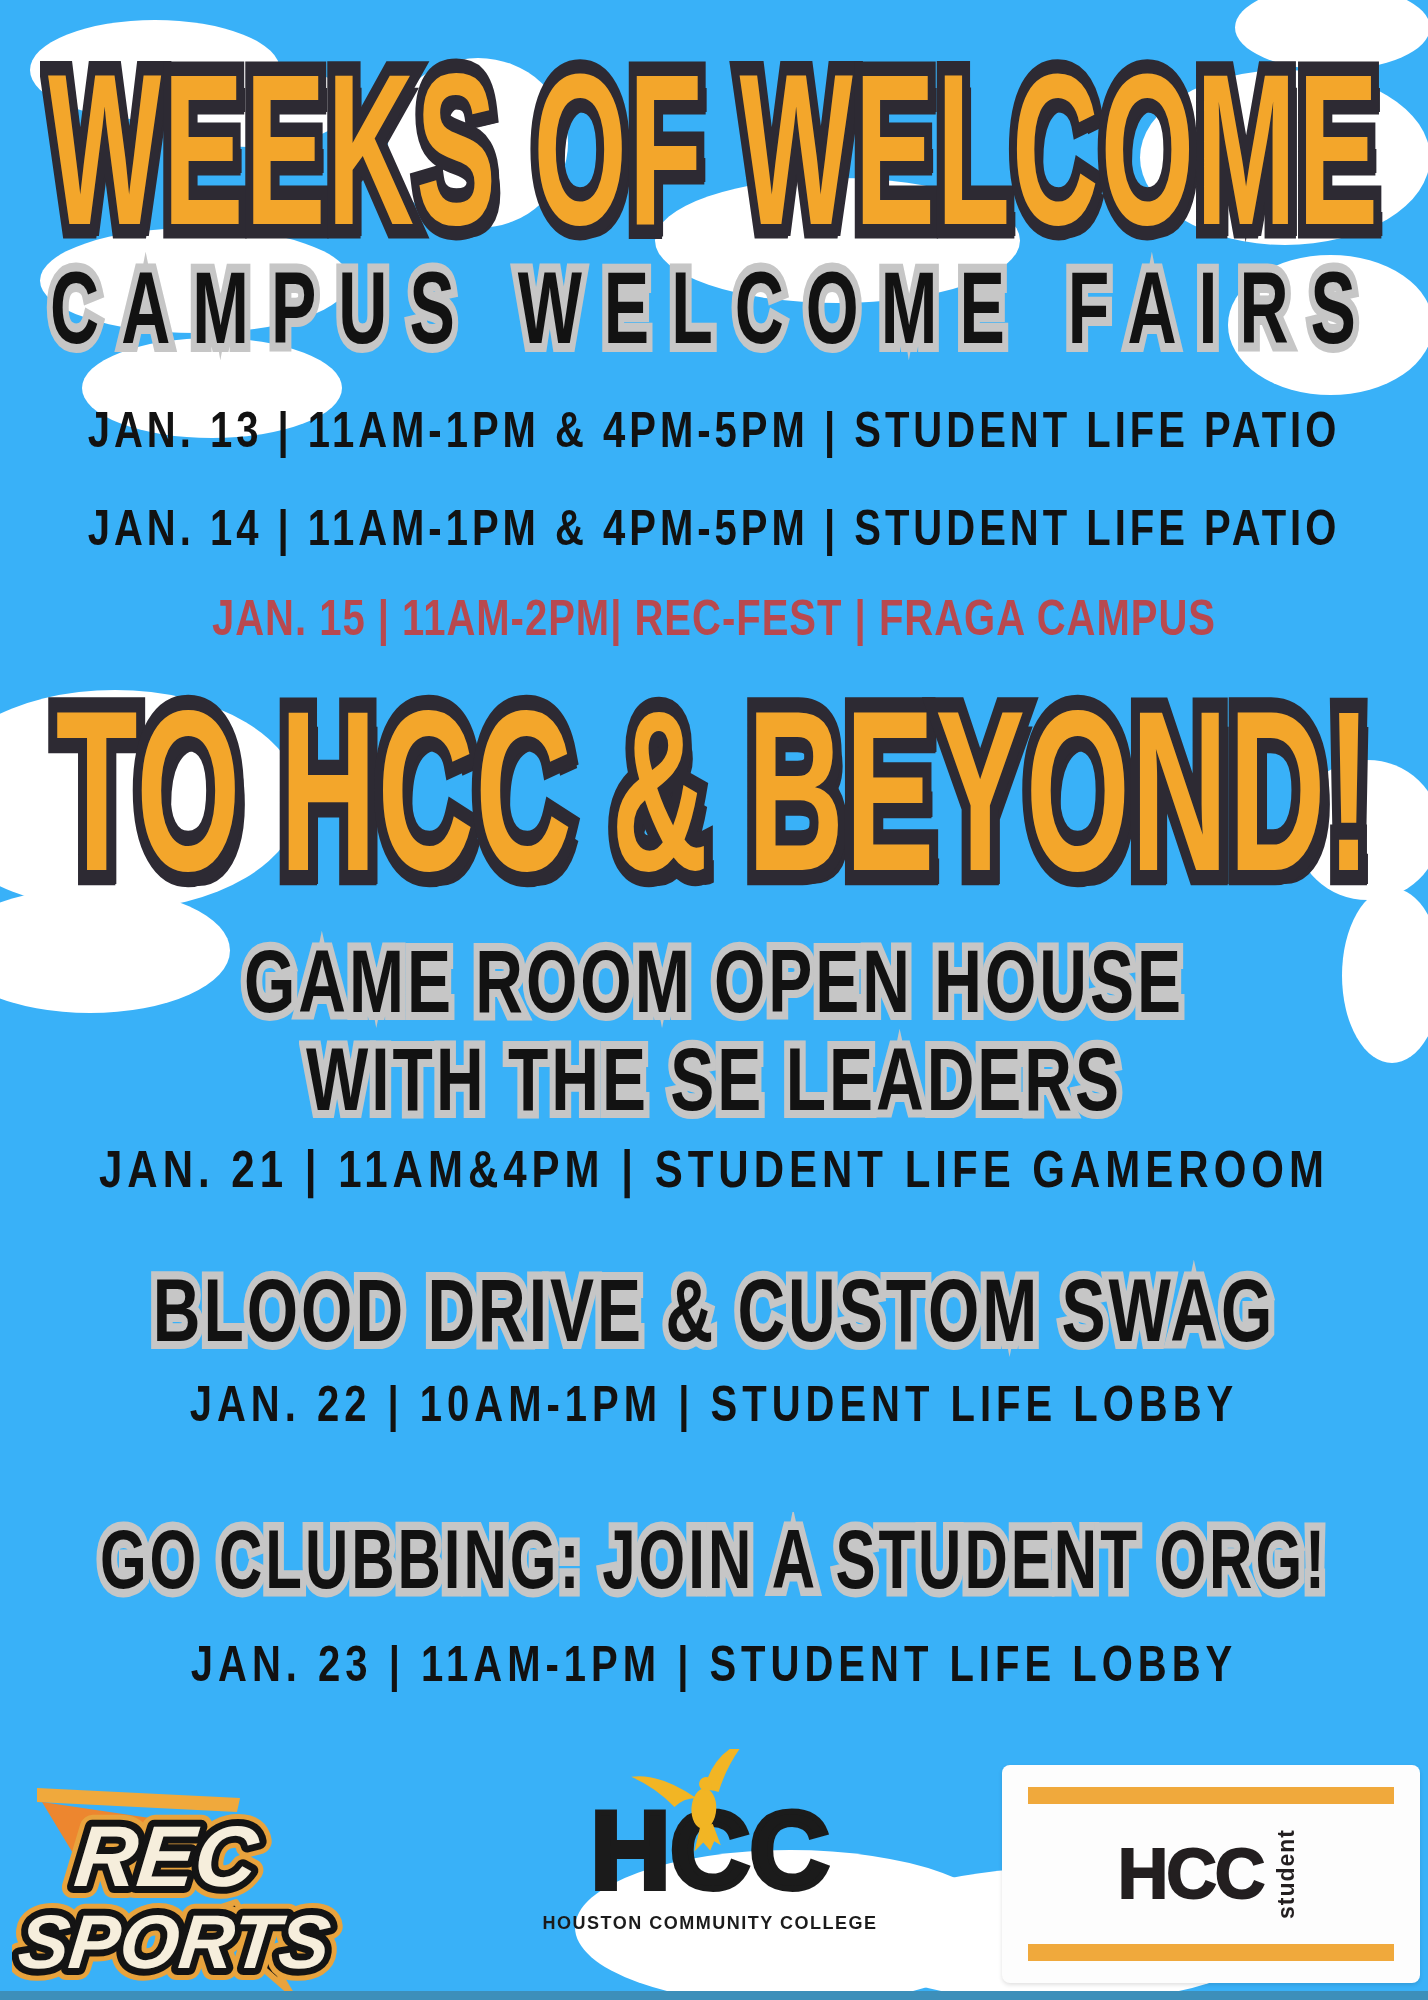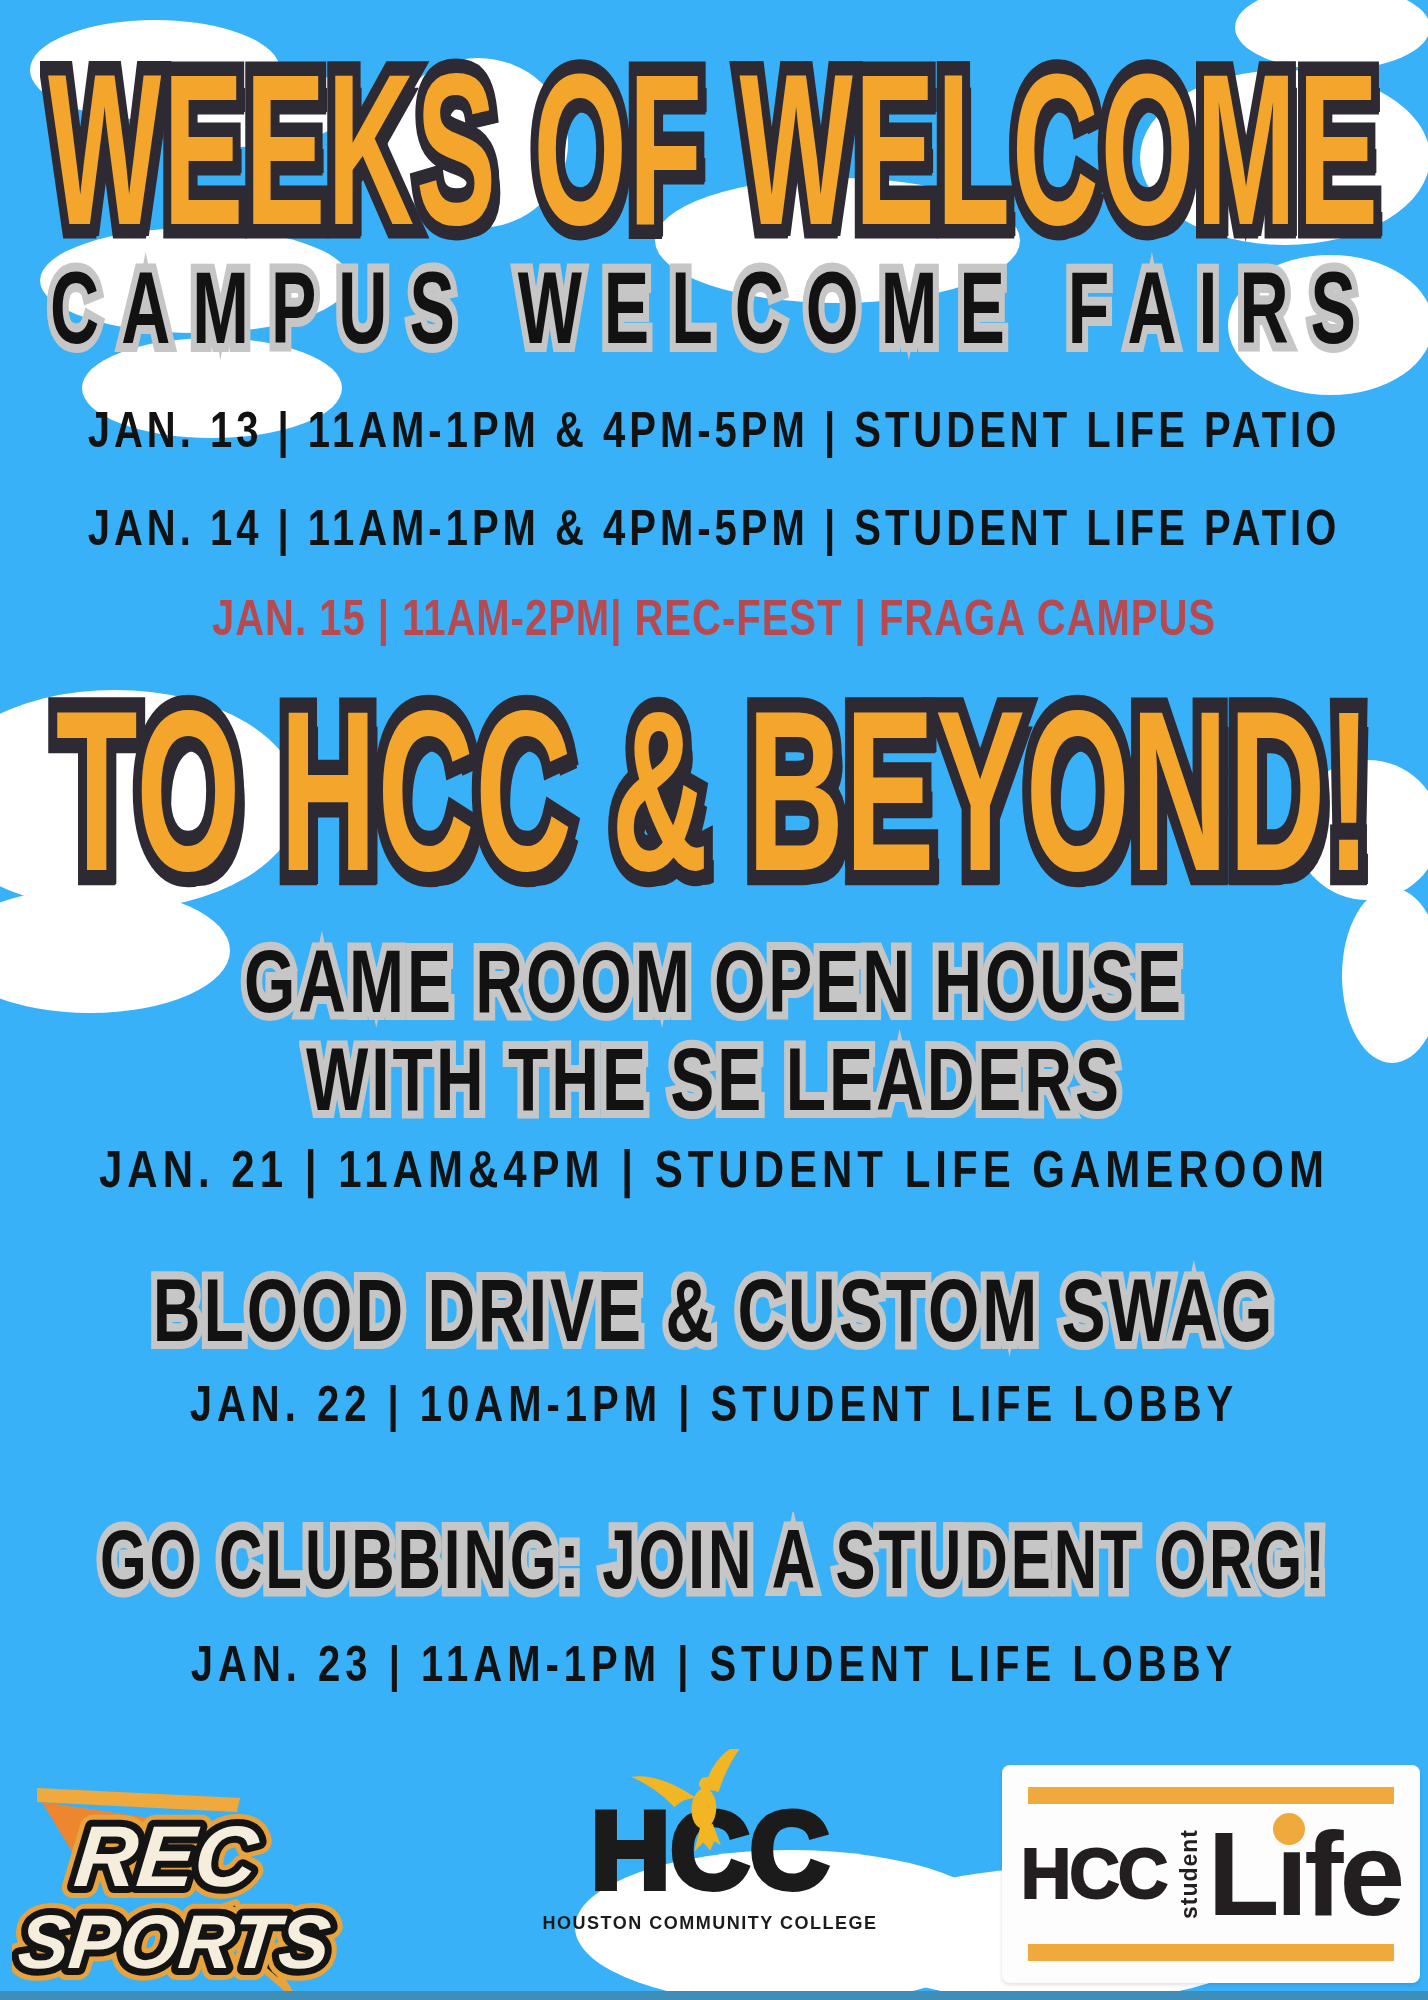--- a/index.html
+++ b/index.html
@@ -154,20 +154,16 @@
   <div class="hcc-acronym">HCC</div>
   <div class="hcc-name">HOUSTON COMMUNITY COLLEGE</div>
 </div>
 
 <div class="sl-logo">
   <div class="sl-bar top"></div>
   <div class="sl-bar bottom"></div>
   <div class="sl-content">
     <span class="sl-hcc">HCC</span>
     <span class="sl-student">student</span>
-    <span class="sl-life">
-      <span>Life</span>
-      <span class="sl-idot"></span>
-    </span>
   </div>
 </div>
 
 <div class="bottom-strip"></div>
 
 </body></html>

